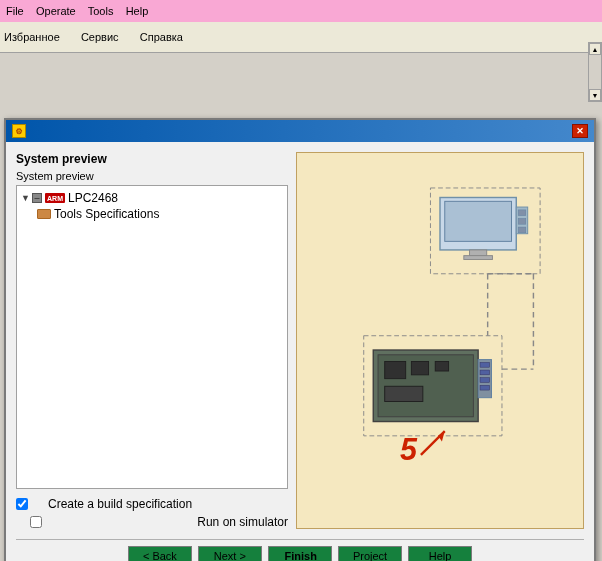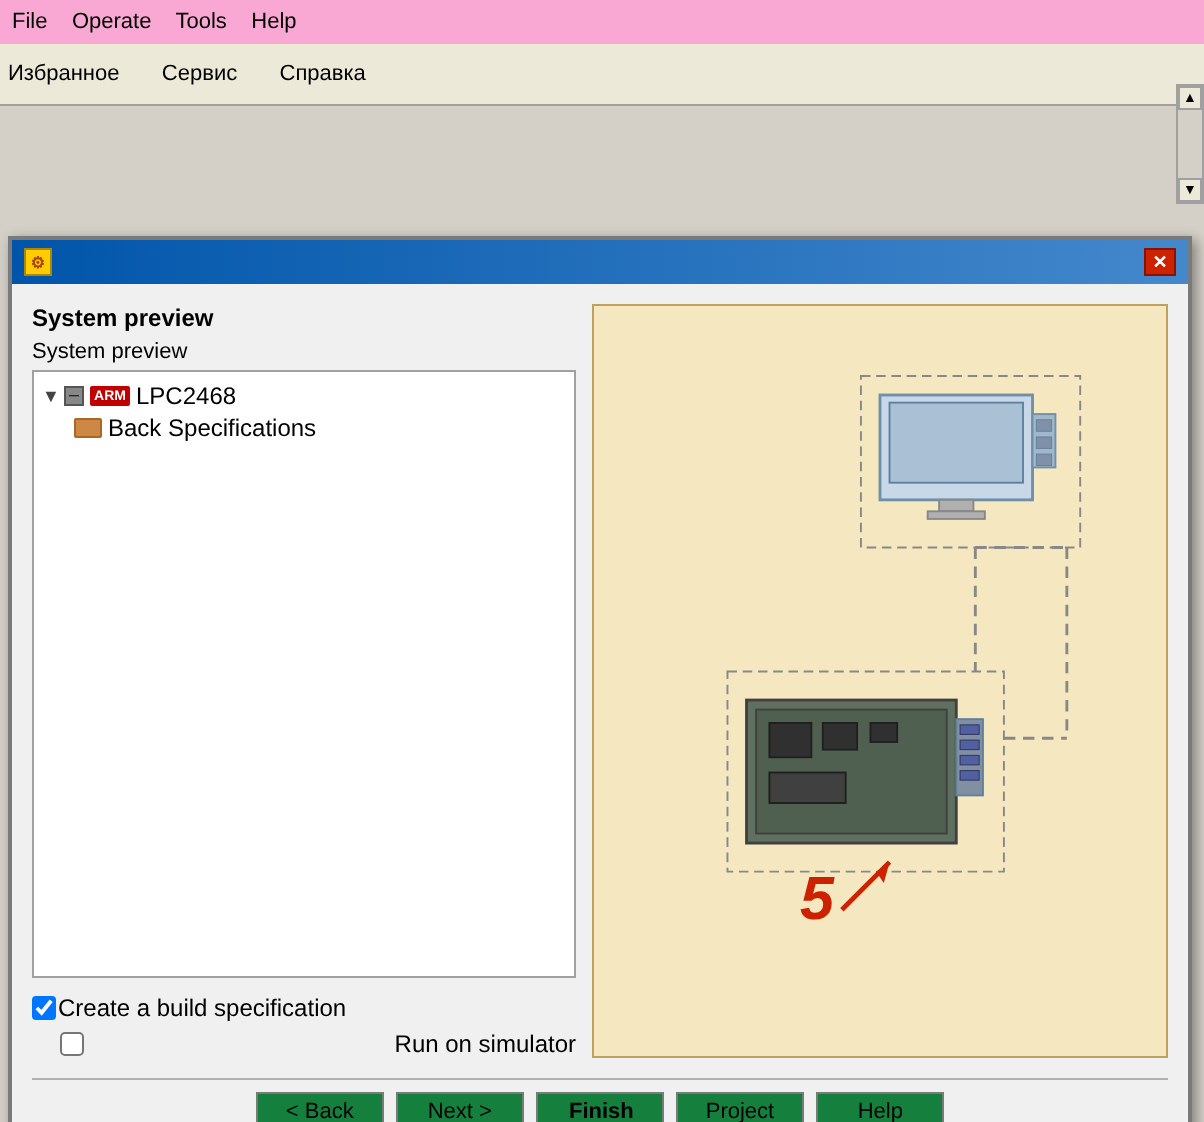--- a/index.html
+++ b/index.html
@@ -175,21 +175,21 @@
     
     .checkbox-area {
       margin-top: 8px;
       display: flex;
       flex-direction: column;
       gap: 4px;
     }
     .checkbox-row {
       display: flex;
       align-items: center;
-      gap: 1px;
+      gap: 20px;
     }
     .checkbox-row input[type="checkbox"] {
       width: 12px;
       height: 12px;
     }
 
     
     .right-panel {
       flex: 1;
       background: #f5e8c0;
@@ -316,21 +316,21 @@
               <span class="expand-arrow">▼</span>
               <span style="display:inline-block; width:10px; height:10px; background:#888; border:1px solid #555; font-size:7px; text-align:center; line-height:10px;">─</span>
               <span class="icon-arm">ARM</span>
               <span>LPC2468</span>
             </div>
 
 
 
             <div class="tree-item indent1">
               <span class="icon-build"></span>
-              <span>Back Specifications</span>
+              <span>Tools Specifications</span>
             </div>
           </div>
 
           <div class="checkbox-area">
             <div class="checkbox-row">
               <input type="checkbox" checked="" style="">
               <label>Create a build specification</label>
             </div>
             <div class="checkbox-row" style="padding-left:14px;justify-content:space-between;">
               <input type="checkbox" style="">

